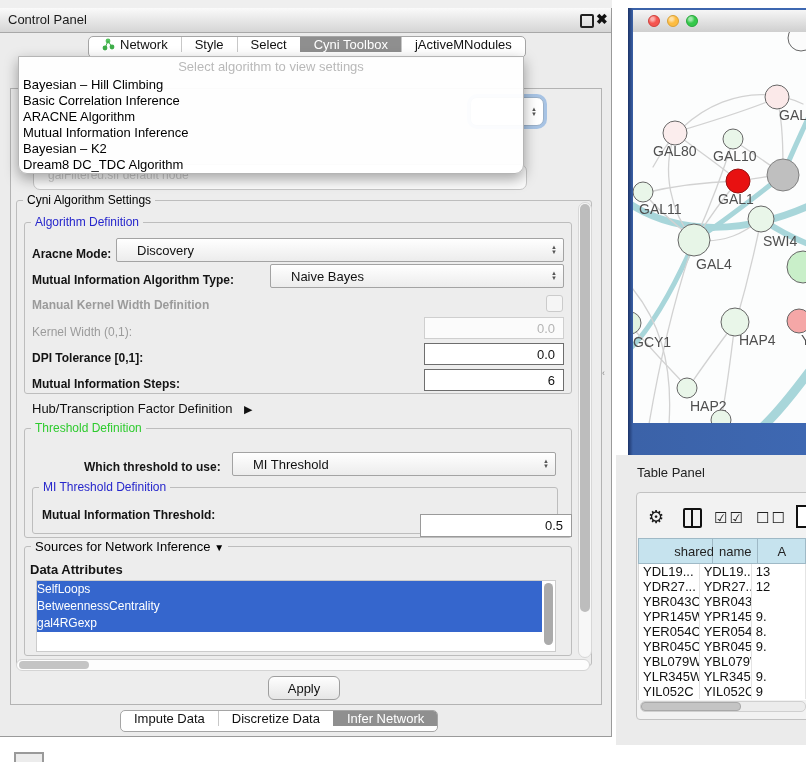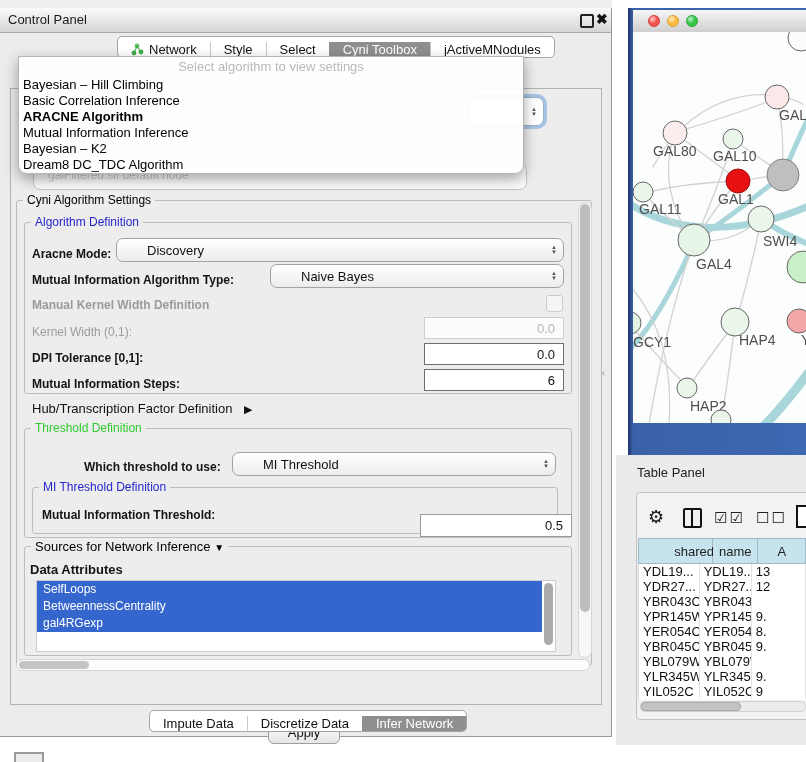--- a/index.html
+++ b/index.html
@@ -11,74 +11,74 @@
   
   #top-strip{left:0;top:0;width:612px;height:8px;background:#efefef;border-bottom:1px solid #d9d9d9;}
   #cp-window{left:0;top:8px;width:612px;height:729px;background:#ececec;
              border-right:1px solid #9a9a9a;border-bottom:1px solid #9a9a9a;box-sizing:border-box;}
   #cp-titlebar{left:0;top:8px;width:611px;height:24px;background:linear-gradient(#fafafa,#d5d5d5);
                border-bottom:1px solid #a8a8a8;}
   #cp-title{left:8px;top:12px;font-size:13px;color:#1a1a1a;}
   #float-ico{left:580px;top:14px;width:10px;height:10px;border:2px solid #222;border-radius:2px;}
   #close-ico{left:596px;top:11px;font-size:14px;font-weight:bold;color:#111;}
 
-  .tabbar{display:flex;align-items:flex-end;height:22px;background:#fff;border:1px solid #a5a5a5;
-          border-radius:5px;overflow:hidden;box-sizing:border-box;margin-left:29px;}
+  .tabbar{display:flex;align-items:flex-start;height:22px;background:#fff;border:1px solid #a5a5a5;
+          border-radius:5px;overflow:hidden;box-sizing:border-box;}
   .tab{display:flex;align-items:center;padding:0 13px;font-size:13px;color:#111;border-left:1px solid #c8c8c8;white-space:nowrap;}
   .tab:first-child{border-left:none;}
   .tab.selected{background:#8f8f8f;color:#fff;border-left-color:#8f8f8f;}
   #toptabs{left:88px;top:36px;}
   #bottabs{left:120px;top:710px;}
   .net-ico{width:13px;height:13px;margin-right:5px;}
 
   
   #popup{left:18px;top:56px;width:504px;height:116px;background:rgba(255,255,255,.95);
          border:1px solid #b5b5b5;border-radius:0 0 9px 9px;box-shadow:0 5px 14px rgba(0,0,0,.35);z-index:10;}
   #popup-prompt{height:20px;line-height:20px;text-align:center;color:#b9b9b9;font-size:13px;}
   .popup-item{height:16px;line-height:16px;padding-left:4px;font-size:13px;color:#000;white-space:nowrap;}
-  .popup-item.bold{font-weight:bold;}
+  .popup-item.bold{font-weight:normal;}
 
   #ghost-combo{left:33px;top:164px;width:494px;height:26px;border:1px solid #c6c6c6;border-radius:7px;
                background:#fbfbfb;z-index:4;font-size:12px;color:#cbcbcb;line-height:20px;padding-left:14px;box-sizing:border-box;}
   #blue-combo{left:470px;top:97px;width:72px;height:27px;border:1px solid #9ab0c8;border-radius:7px;background:#fff;
               box-shadow:0 0 0 3px rgba(110,160,220,.55);z-index:3;}
   .stepper{position:absolute;right:6px;top:50%;transform:translateY(-50%);display:flex;flex-direction:column;
            align-items:center;color:#555;font-size:6px;line-height:5px;}
 
   #content-box{left:10px;top:88px;width:592px;height:617px;border:1px solid #b3b3b3;background:#ededed;box-sizing:border-box;}
 
   .group{border:1px solid #bdbdbd;border-radius:3px;box-sizing:border-box;}
   .gtitle{position:absolute;top:-8px;left:6px;background:#ededed;padding:0 4px;font-size:12px;white-space:nowrap;}
   .gtitle.blue{color:#2626cc;}
   .gtitle.green{color:#2ecb2e;}
 
   .lbl{font-size:12px;font-weight:bold;color:#141414;white-space:nowrap;}
   .lbl.gray{color:#9b9b9b;}
 
-  .combo{border:1px solid #a3a3a3;border-radius:7px;background:linear-gradient(#fff,#ececec);
-         font-size:13px;color:#111;display:flex;align-items:center;padding-left:30px;box-sizing:border-box;}
+  .combo{border:1px solid #a3a3a3;border-radius:2px;background:linear-gradient(#fff,#ececec);
+         font-size:13px;color:#111;display:flex;align-items:center;padding-left:20px;box-sizing:border-box;}
   .field{background:#fff;border:1px solid #6e6e6e;font-size:13px;color:#111;display:flex;align-items:center;
          justify-content:flex-end;padding-right:8px;box-sizing:border-box;}
   .field.disabled{border-color:#cfcfcf;background:#fbfbfb;color:#b5b5b5;}
   #kernel-check{left:546px;top:295px;width:15px;height:15px;border:1px solid #cbcbcb;border-radius:3px;background:#f5f5f5;}
 
   #hub-row{left:32px;top:401px;font-size:13px;color:#111;white-space:nowrap;}
   .tri{font-size:11px;margin-left:8px;}
 
   #attr-list{left:36px;top:580px;width:520px;height:72px;background:#fff;border:1px solid #cccccc;overflow:hidden;box-sizing:border-box;}
-  .attr-item{height:17px;line-height:17px;background:#3566cd;color:#fff;font-size:12px;padding-left:6px;width:505px;box-sizing:border-box;}
+  .attr-item{height:17px;line-height:17px;background:#3566cd;color:#fff;font-size:12px;padding-left:0;width:505px;box-sizing:border-box;}
   #attr-scroll{left:544px;top:583px;width:9px;height:62px;background:#ababab;border-radius:5px;}
 
   .sbar-v{background:#f7f7f7;border:1px solid #d7d7d7;border-radius:7px;box-sizing:border-box;}
   .thumb{background:#bdbdbd;border-radius:6px;}
   #hscroll{left:16px;top:659px;width:574px;height:12px;background:#fdfdfd;border:1px solid #d4d4d4;border-radius:7px;box-sizing:border-box;}
   #hscroll-thumb{left:19px;top:661px;width:70px;height:8px;background:#c4c4c4;border-radius:4px;}
 
   .btn{border:1px solid #9e9e9e;border-radius:6px;background:linear-gradient(#fefefe,#e6e6e6);
-       font-size:13px;color:#111;display:flex;align-items:center;justify-content:center;margin-top:44px;}
+       font-size:13px;color:#111;display:flex;align-items:center;justify-content:center;}
   #apply-btn{left:268px;top:676px;width:70px;height:22px;}
 
   #mini-square{left:14px;top:752px;width:26px;height:16px;border:2px solid #9a9a9a;background:#ececec;}
   #divider-arrow{left:602px;top:368px;font-size:9px;color:#8a8a8a;}
 
   
   #desktop{left:628px;top:8px;width:178px;height:447px;background:linear-gradient(90deg,#1d3469 0,#3b62a8 5px,#3e68b2 100%);}
   #net-titlebar{left:633px;top:10px;width:173px;height:22px;background:linear-gradient(#f6f6f6,#cfcfcf);border-bottom:1px solid #9c9c9c;}
   .light{position:absolute;top:15px;width:12px;height:12px;border-radius:50%;box-sizing:border-box;}
   #net-canvas{left:633px;top:32px;width:173px;height:391px;background:#fcfdfd;overflow:hidden;}

